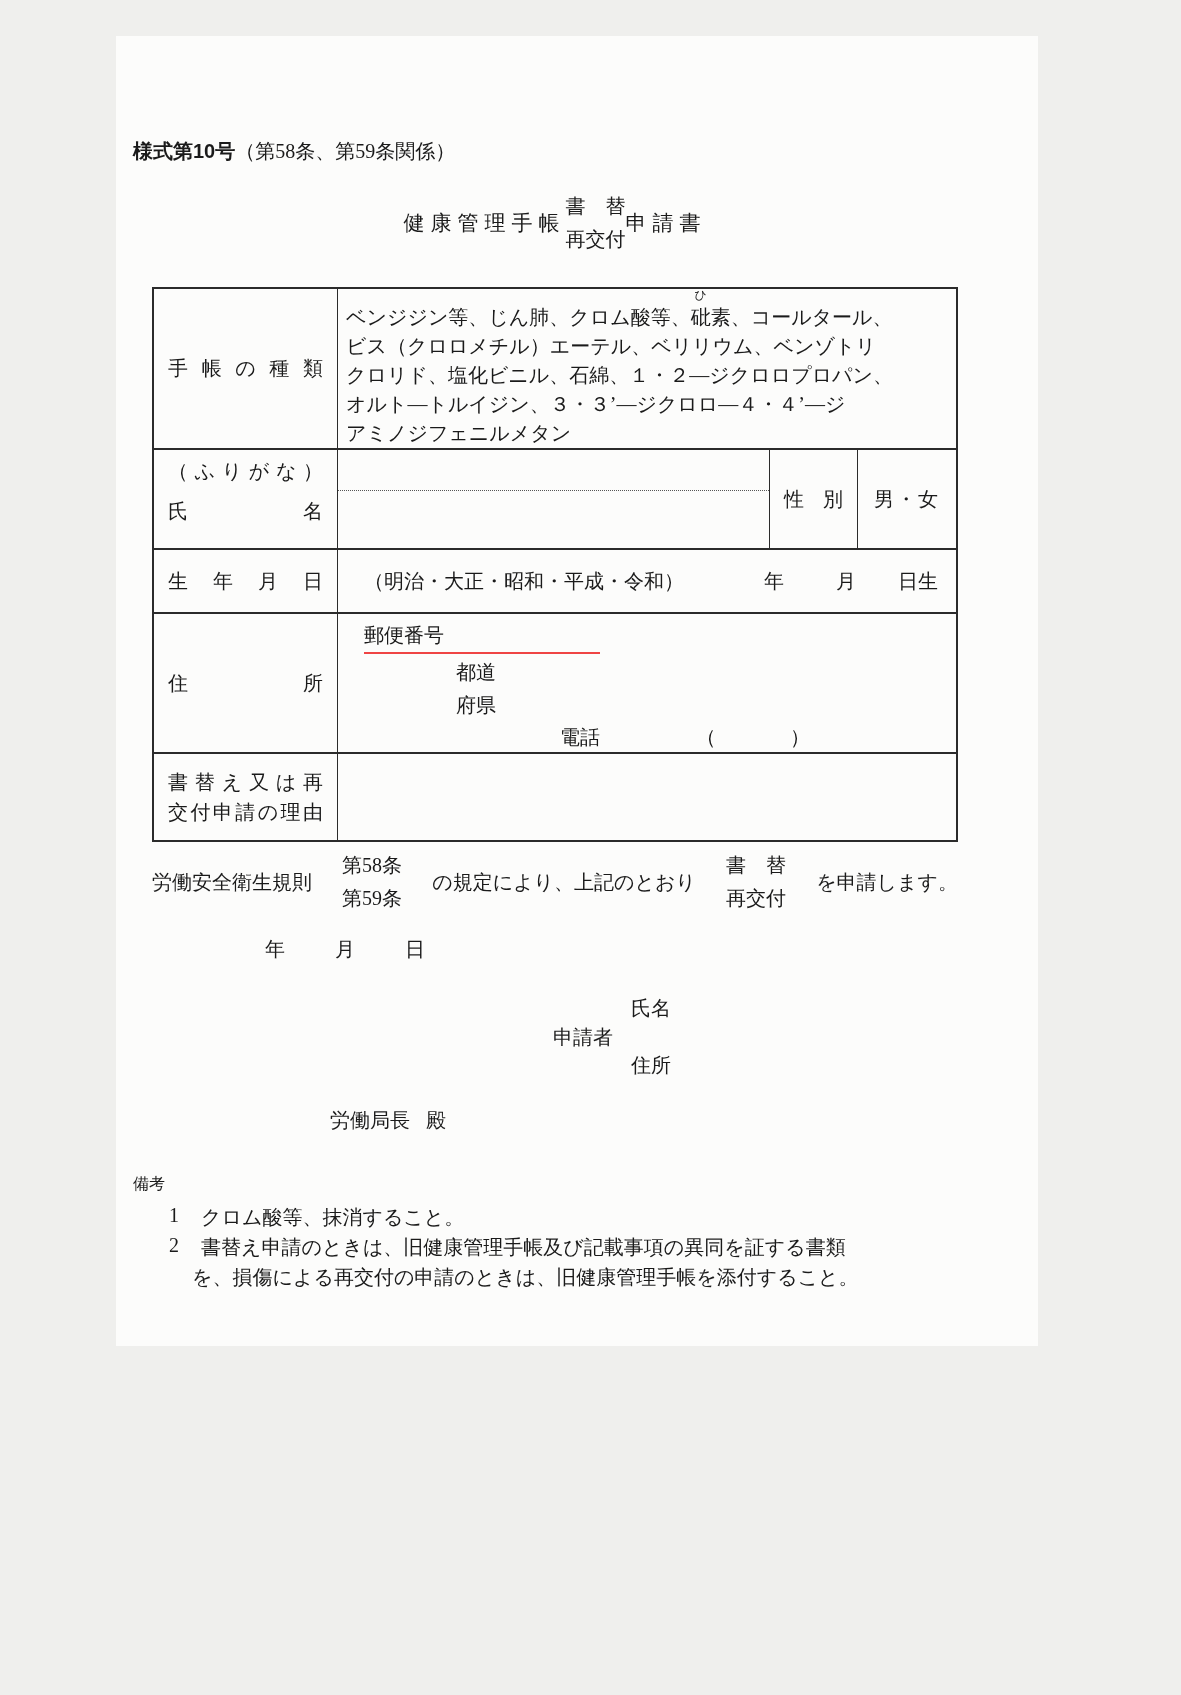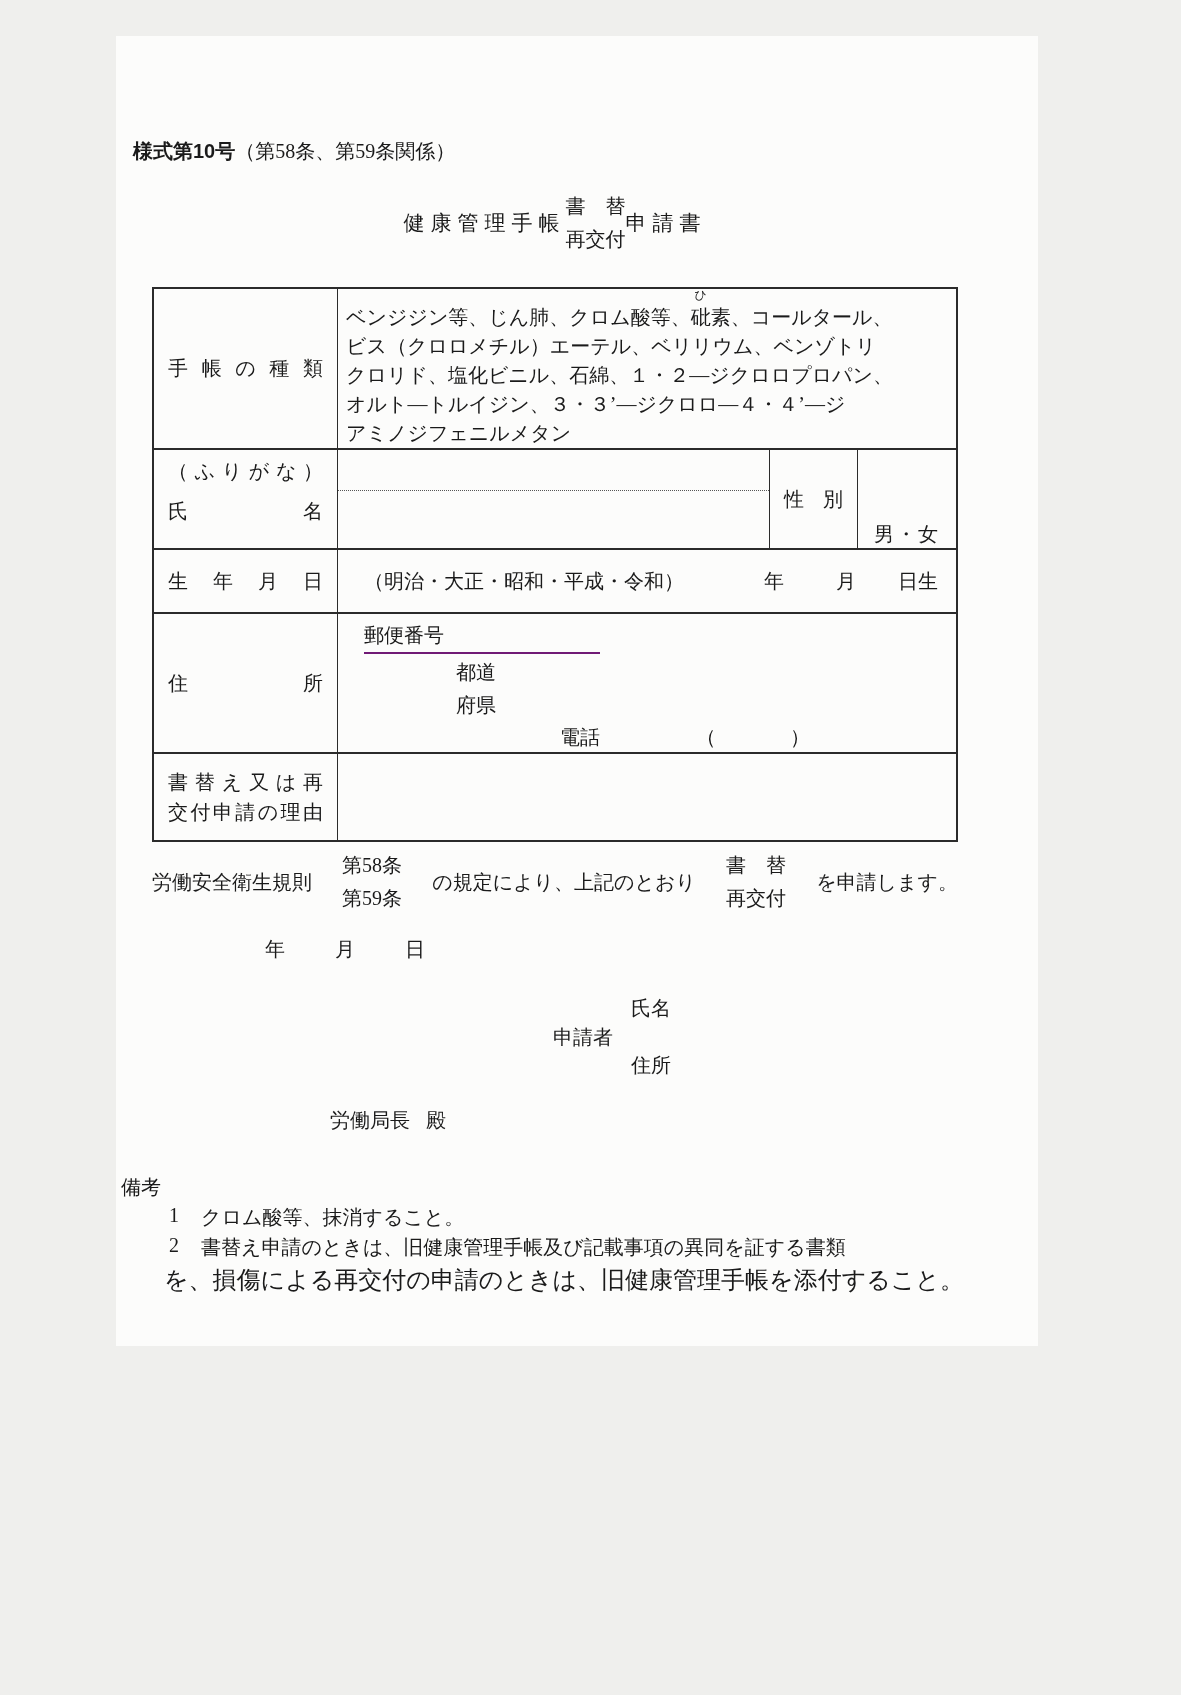--- a/index.html
+++ b/index.html
@@ -37,58 +37,58 @@
   .cell{position:relative;box-sizing:border-box;border-right:1.5px solid #2b2b2b;border-bottom:2px solid #2b2b2b;font-size:20px;}
   .no-r{border-right:none;}
   .no-b{border-bottom:none;}
   .labelcell{display:flex;align-items:center;}
   .jlabel{flex:1;margin:0 14px;text-align:justify;text-align-last:justify;}
   .typelines{padding:14px 6px 0 8px;line-height:29px;white-space:nowrap;}
   .rubywrap{position:relative;display:inline-block;}
   .rubytxt{position:absolute;top:-14px;left:50%;transform:translateX(-50%);font-size:12px;line-height:12px;}
   .namecell-label{display:flex;flex-direction:column;justify-content:space-between;padding:8px 14px 10px 14px;}
   .furigana-line{position:absolute;left:0;right:0;top:40px;border-top:1.5px dotted #555;}
-  .sexval{display:flex;align-items:flex-end;justify-content:center;letter-spacing:2px;font-family:Liberation Serif, serif;}
+  .sexval{display:flex;align-items:center;justify-content:center;letter-spacing:2px;font-family:Liberation Serif, serif;}
   .reason-label-inner{flex:1;margin:0 14px;line-height:30px;}
   .reason-label-inner div{text-align:justify;text-align-last:justify;}
 
   
   .era{left:26px;top:50%;transform:translateY(-50%);white-space:nowrap;}
   .b-year{left:426px;top:50%;transform:translateY(-50%);}
   .b-month{left:498px;top:50%;transform:translateY(-50%);}
   .b-day{left:560px;top:50%;transform:translateY(-50%);}
 
   
-  .postal{left:26px;top:8px;width:236px;border-bottom:2px solid #701a75;padding-bottom:3px;}
+  .postal{left:26px;top:8px;width:236px;border-bottom:2px solid #ef4444;padding-bottom:3px;}
   .pref{left:118px;top:42px;line-height:33px;}
   .tel{left:222px;top:110px;}
   .tel-open{left:358px;top:110px;}
   .tel-close{left:452px;top:110px;}
 
   
   .decl-row{left:152px;top:844px;width:806px;height:76px;display:flex;align-items:center;justify-content:space-between;font-size:20px;white-space:nowrap;}
 
   
   .date-row{left:265px;top:936px;display:flex;gap:50px;font-size:20px;}
 
   
   .applicant{left:553px;top:995px;display:flex;align-items:center;gap:18px;font-size:20px;}
   .applicant-col{display:flex;flex-direction:column;gap:30px;}
 
   
   .recipient{left:330px;top:1107px;display:flex;gap:16px;font-size:20px;}
 
   
-  .notes-head{left:121px;top:1174px;font-size:20px;}
+  .notes-head{left:133px;top:1174px;font-size:16px;}
   .note{display:flex;font-size:20px;white-space:nowrap;}
   .note-no{width:22px;text-align:center;}
   .note-text{margin-left:16px;}
   .n1{left:163px;top:1204px;}
   .n2{left:163px;top:1234px;}
-  .n2b{left:164px;top:1264px;font-size:24px;white-space:nowrap;}
+  .n2b{left:192px;top:1264px;font-size:20px;white-space:nowrap;}
 </style>
 </head>
 <body>
 
 <div class="canvas">
   <div class="page"></div>
 
   <div class="abs form-head">
     <span class="gothic">様式第10号</span><span>（第58条、第59条関係）</span>
   </div>

